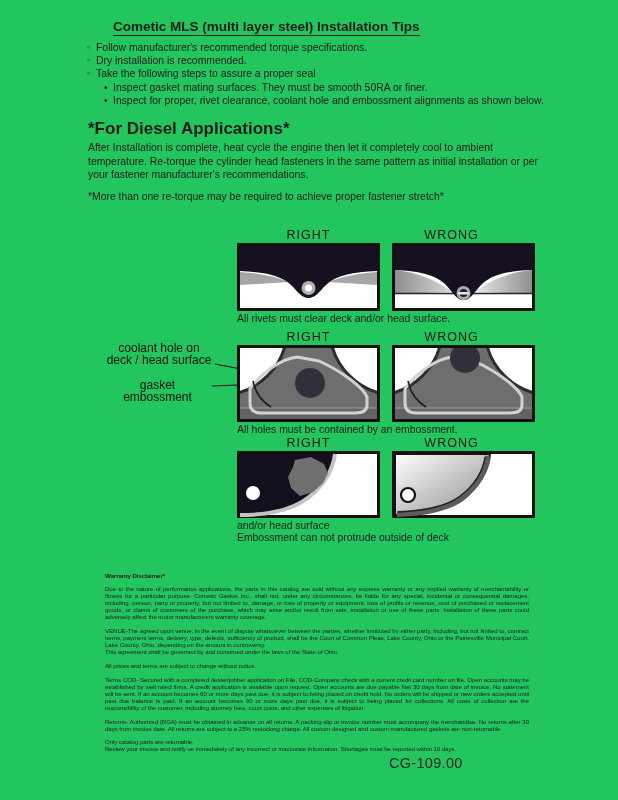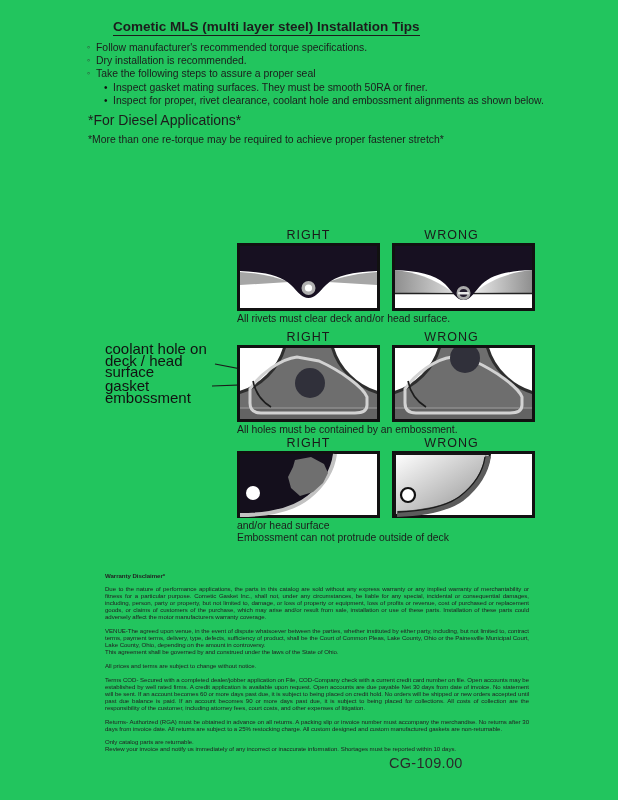--- a/index.html
+++ b/index.html
@@ -21,33 +21,33 @@
     white-space:nowrap;
   }
   
   .tips{position:absolute;left:87px;top:41px;width:470px;font-size:10.4px;line-height:13.2px;}
   .b-line{display:flex;}
   .b-glyph{width:9px;flex:0 0 9px;font-size:9px;line-height:13.2px;color:#333;}
   .sub{margin-left:17px;}
   .sub .b-glyph{font-size:10px;color:#111;}
   
   .diesel{position:absolute;left:88px;top:114px;width:460px;font-size:10.4px;line-height:13.4px;}
-  .diesel h2{font-size:14px;font-weight:normal;margin:0 0 6px 0;}
+  .diesel h2{font-size:17px;font-weight:bold;margin:8px 0 6px 0;}
   .diesel p{margin:0 0 8px 0;}
   
   .diag{position:absolute;width:300px;}
   .lbl-row{display:flex;}
   .rw-lbl{width:143px;text-align:center;font-size:12.5px;letter-spacing:1px;color:#1a1a1a;}
   .panel-row{display:flex;gap:12px;margin-top:1px;}
   .panel-row svg{display:block;}
   .caption{font-size:10.4px;margin-top:2px;line-height:11.5px;}
   #diagram1{left:237px;top:228px;}
   #diagram2-row{position:absolute;left:105px;top:330px;width:440px;height:100px;}
   #diagram2{position:absolute;left:132px;top:0;}
-  .d2-label{position:absolute;text-align:left;font-size:15px;line-height:11.5px;color:#111;}
+  .d2-label{position:absolute;text-align:center;font-size:12px;line-height:11.5px;color:#111;}
   #d2-label-coolant{left:0;top:13px;width:108px;}
   #d2-label-emboss{left:0;top:50px;width:105px;}
   #d2-leaders{position:absolute;left:0;top:0;pointer-events:none;}
   #diagram3{left:237px;top:436px;}
   
   .legal{
     position:absolute;left:105px;top:572px;width:424px;
     font-size:6.1px;line-height:7.1px;letter-spacing:-0.05px;
     text-align:justify;color:#222;
   }
@@ -83,20 +83,21 @@
       <span>Inspect gasket mating surfaces.  They must be smooth 50RA or finer.</span>
     </div>
     <div class="b-line sub">
       <span class="b-glyph">•</span>
       <span>Inspect for proper, rivet clearance, coolant hole and embossment alignments as shown below.</span>
     </div>
   </div>
 
   <div class="diesel">
     <h2>*For Diesel Applications*</h2>
+    <p>After Installation is complete, heat cycle the engine then let it completely cool to ambient temperature. Re-torque the cylinder head fasteners in the same pattern as initial installation or per your fastener manufacturer's recommendations.</p>
     <p>*More than one re-torque may be required to achieve proper fastener stretch*</p>
   </div>
 
   <div class="diag" id="diagram1">
     <div class="lbl-row">
       <div class="rw-lbl">RIGHT</div>
       <div class="rw-lbl">WRONG</div>
     </div>
     <div class="panel-row">
       <svg width="143" height="68" viewBox="0 0 143 68">

